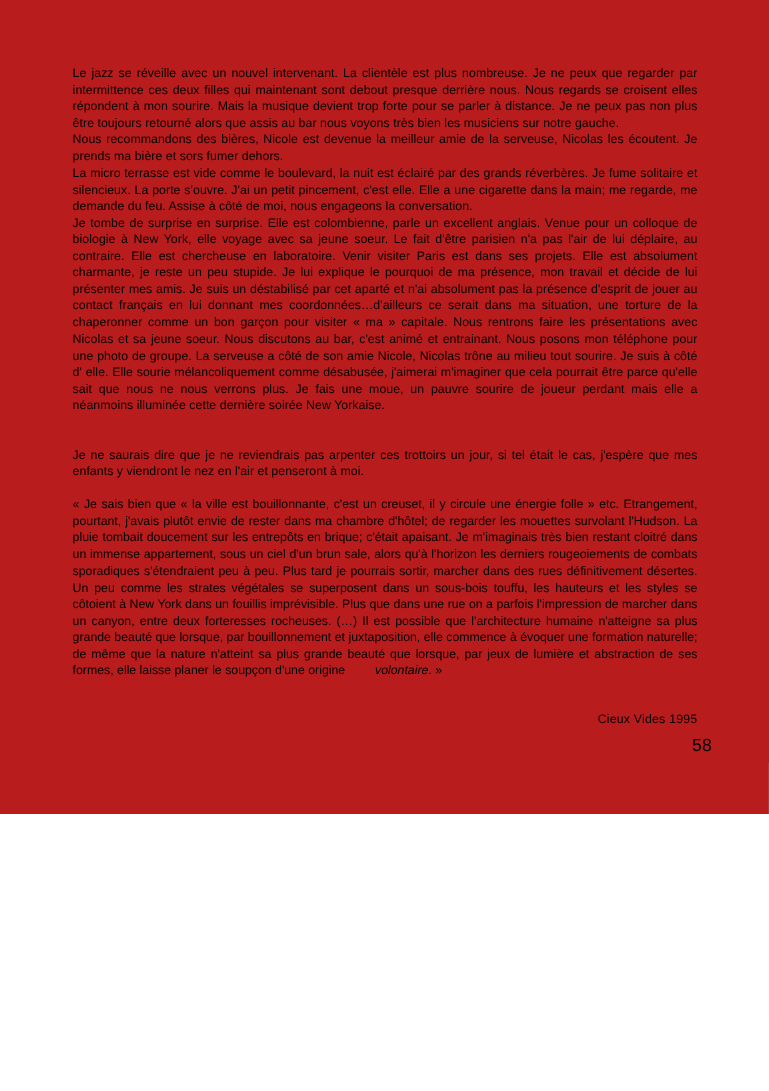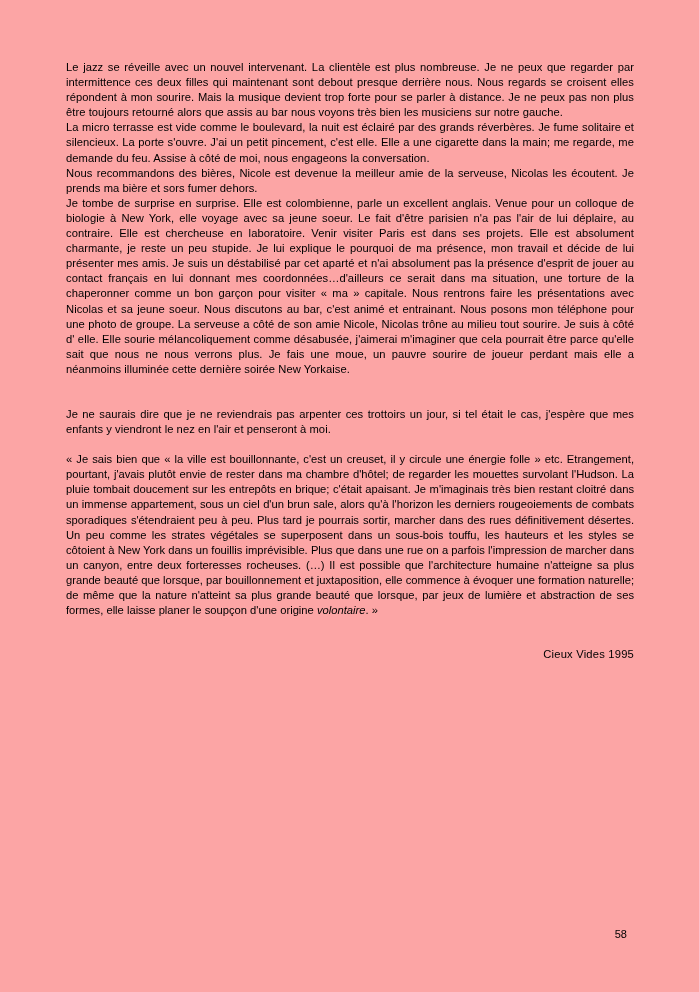--- a/index.html
+++ b/index.html
@@ -13,22 +13,22 @@
     font-family: "Liberation Sans", sans-serif;
     color: #000000;
     position: relative;
     overflow: hidden;
   }
   .page {
     position: absolute;
     left: 0;
     top: 0;
     width: 699px;
-    height: 992px;
-    background: #fca5a5;
+    height: 740px;
+    background: #b91c1c;
   }
   .content {
     position: absolute;
     left: 66px;
     top: 60px;
     width: 568px;
   }
   .para {
     font-size: 11.2px;
     line-height: 15.1px;
@@ -53,39 +53,40 @@
   }
   .signature {
     font-size: 11.2px;
     text-align: right;
     margin-top: 30px;
     width: 100%;
     letter-spacing: 0.2px;
   }
   .page-number {
     position: absolute;
-    right: 72px;
+    right: 52px;
     bottom: 52px;
-    font-size: 11px;
+    font-size: 16px;
     color: #000000;
     margin-top: 20px;
   }
   em {
+    margin-left: 24px;
   }
 </style>
 </head>
 <body>
 
 <div class="page">
 
   <div class="content">
 
     <p class="para">Le jazz se réveille avec un nouvel intervenant. La clientèle est plus nombreuse. Je ne peux que regarder par intermittence ces deux filles qui maintenant sont debout presque derrière nous. Nous regards se croisent elles répondent à mon sourire. Mais la musique devient trop forte pour se parler à distance. Je ne peux pas non plus être toujours retourné alors que assis au bar nous voyons très bien les musiciens sur notre gauche.</p>
+    <p class="para">Nous recommandons des bières, Nicole est devenue la meilleur amie de la serveuse, Nicolas les écoutent. Je prends ma bière et sors fumer dehors.</p>
     <p class="para">La micro terrasse est vide comme le boulevard, la nuit est éclairé par des grands réverbères. Je fume solitaire et silencieux. La porte s'ouvre. J'ai un petit pincement, c'est elle. Elle a une cigarette dans la main; me regarde, me demande du feu. Assise à côté de moi, nous engageons la conversation.</p>
-    <p class="para">Nous recommandons des bières, Nicole est devenue la meilleur amie de la serveuse, Nicolas les écoutent. Je prends ma bière et sors fumer dehors.</p>
     <p class="para">Je tombe de surprise en surprise. Elle est colombienne, parle un excellent anglais. Venue pour un colloque de biologie à New York, elle voyage avec sa jeune soeur. Le fait d'être parisien n'a pas l'air de lui déplaire, au contraire. Elle est chercheuse en laboratoire. Venir visiter Paris est dans ses projets. Elle est absolument charmante, je reste un peu stupide. Je lui explique le pourquoi de ma présence, mon travail et décide de lui présenter mes amis. Je suis un déstabilisé par cet aparté et n'ai absolument pas la présence d'esprit de jouer au contact français en lui donnant mes coordonnées…d'ailleurs ce serait dans ma situation, une torture de la chaperonner comme un bon garçon pour visiter « ma » capitale. Nous rentrons faire les présentations avec Nicolas et sa jeune soeur. Nous discutons au bar, c'est animé et entrainant. Nous posons mon téléphone pour une photo de groupe. La serveuse a côté de son amie Nicole, Nicolas trône au milieu tout sourire. Je suis à côté d' elle. Elle sourie mélancoliquement comme désabusée, j'aimerai m'imaginer que cela pourrait être parce qu'elle sait que nous ne nous verrons plus. Je fais une moue, un pauvre sourire de joueur perdant mais elle a néanmoins illuminée cette dernière soirée New Yorkaise.</p>
 
     <div class="gap-block"></div>
 
     <p class="para">Je ne saurais dire que je ne reviendrais pas arpenter ces trottoirs un jour, si tel était le cas, j'espère que mes enfants y viendront le nez en l'air et penseront à moi.</p>
 
     <div class="gap-small"></div>
 
     <p class="quote"><span>« Je sais bien que «  la ville est bouillonnante, c'est un creuset, il y circule une énergie folle » etc. Etrangement, pourtant, j'avais plutôt envie de rester dans ma chambre d'hôtel; de regarder les mouettes survolant l'Hudson. La pluie tombait doucement sur les entrepôts en brique; c'était apaisant. Je m'imaginais très bien restant cloitré dans un immense appartement, sous un ciel d'un brun sale, alors qu'à l'horizon les derniers rougeoiements de combats sporadiques s'étendraient peu à peu. Plus tard je pourrais sortir, marcher dans des rues définitivement désertes. Un peu comme les strates végétales se superposent dans un sous-bois touffu, les hauteurs et les styles se côtoient à New York dans un fouillis imprévisible. Plus que dans une rue on a parfois l'impression de marcher dans un canyon, entre deux forteresses rocheuses. (…) Il est possible que l'architecture humaine n'atteigne sa plus grande beauté que lorsque, par bouillonnement et juxtaposition, elle commence à évoquer une formation naturelle; de même que la nature n'atteint sa plus grande beauté que lorsque, par jeux de lumière et abstraction de ses formes, elle laisse planer le soupçon d'une origine </span><em>volontaire</em><span>. »</span></p>
 

